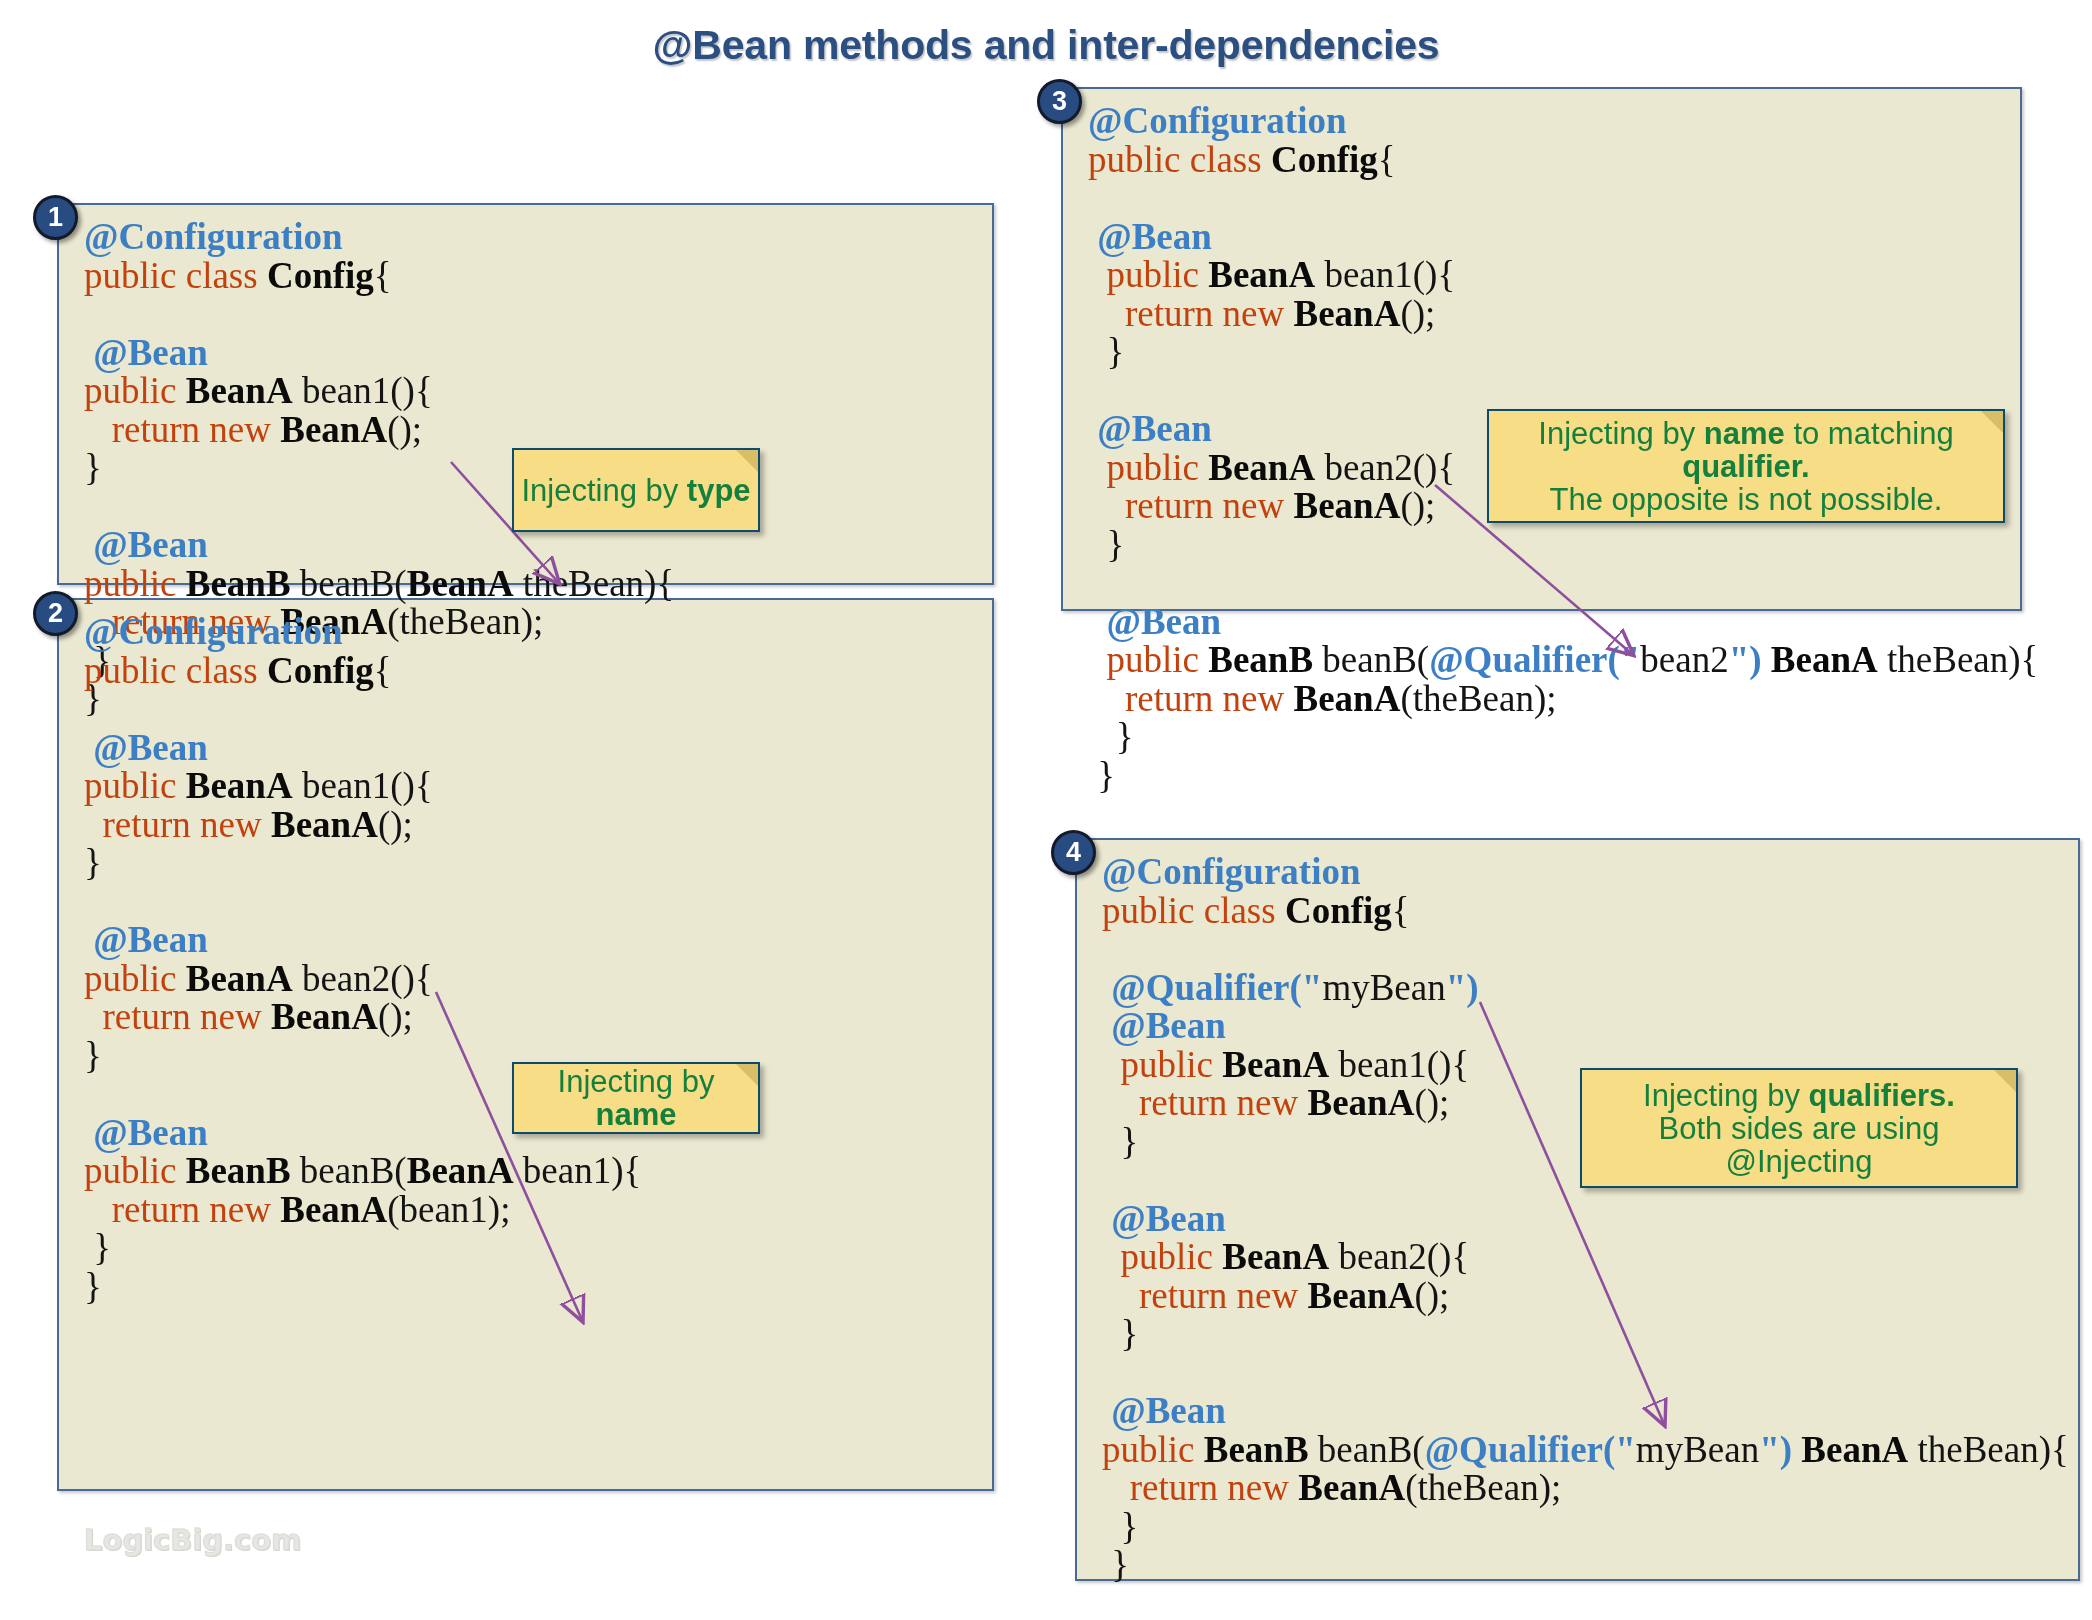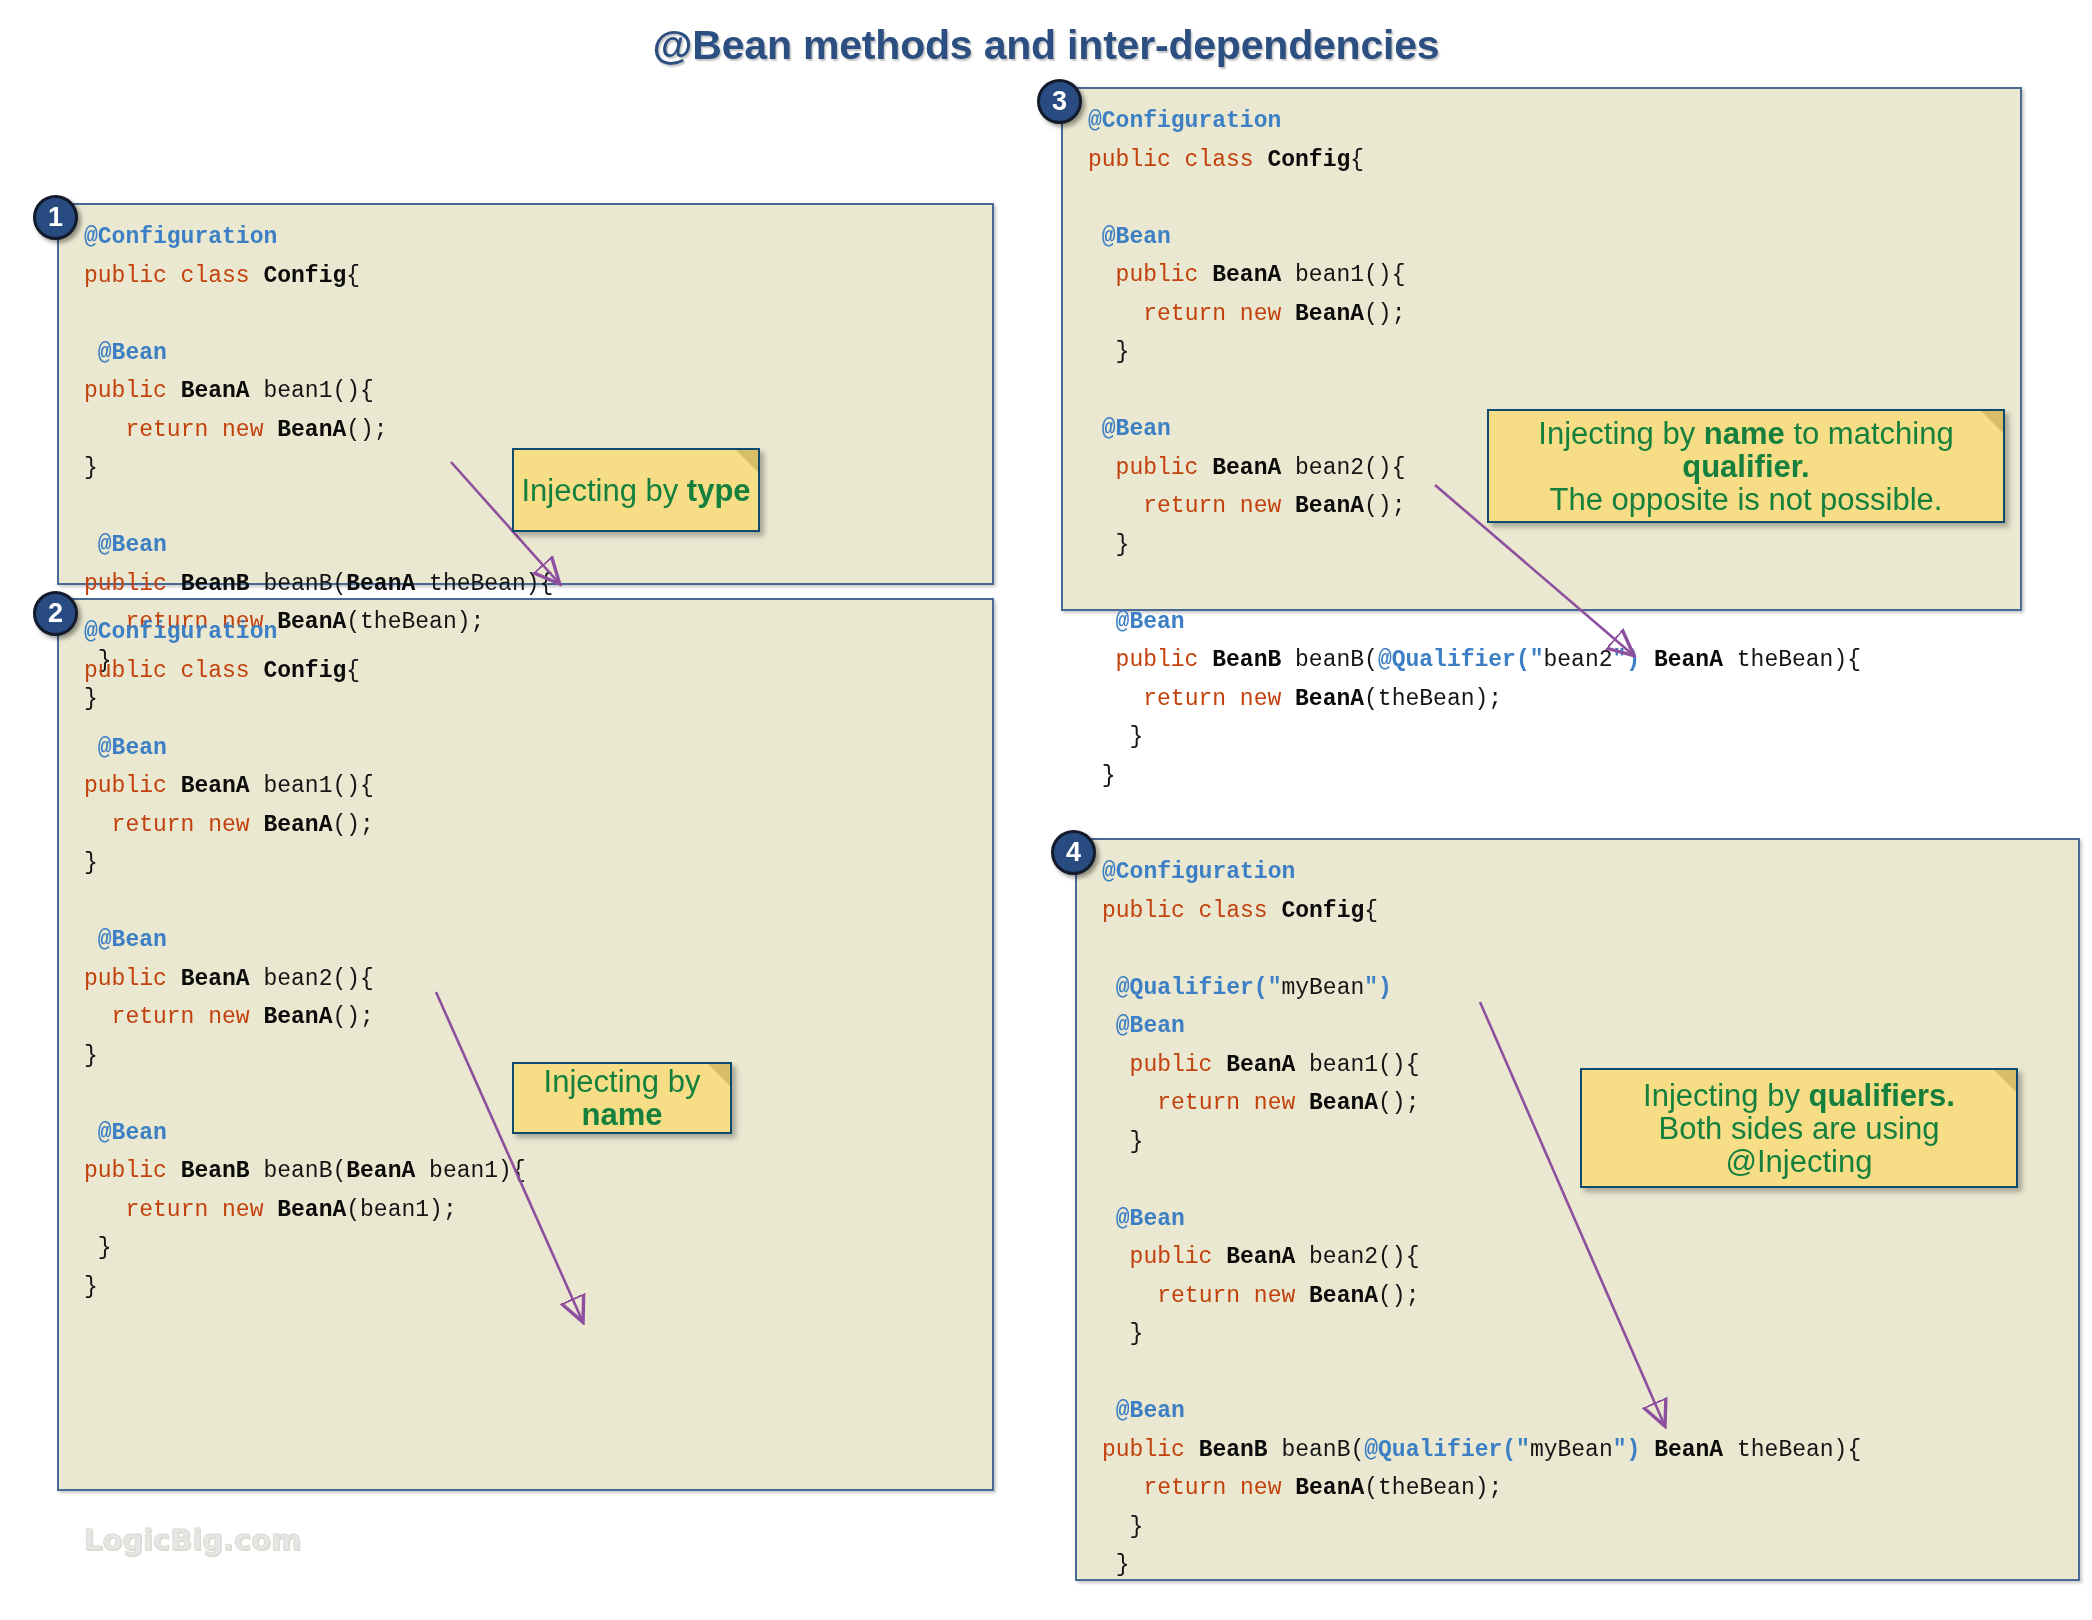--- a/index.html
+++ b/index.html
@@ -49,22 +49,22 @@
     z-index:14;
   }
   #badge1{left:33px;top:195px;}
   #badge2{left:33px;top:591px;}
   #badge3{left:1037px;top:79px;}
   #badge4{left:1051px;top:830px;}
 
   
   .code{
     position:absolute;
-    font-family:Liberation Mono, monospace;
-    font-size:23px;
+    font-family:Liberation Serif, serif;
+    font-size:37px;
     line-height:38.5px;
     color:#141414;
     white-space:pre;
     z-index:5;
   }
   .code .ln{display:block;height:38.5px;}
   .ann{color:#3c7fc4;font-weight:bold;}      
   .kw{color:#c2410c;}                         
   .ty{color:#0b0b0b;font-weight:bold;}        
   .pl{color:#141414;}                         
@@ -89,21 +89,21 @@
     z-index:20;
   }
   .note .fold{
     position:absolute;right:0;top:0;
     width:22px;height:22px;
     background:#d8be67;
     clip-path:polygon(0 0,100% 100%,100% 0);
   }
   .note b{font-weight:bold;}
   #note1{left:512px;top:448px;width:248px;height:84px;}
-  #note2{left:512px;top:1062px;width:220px;height:72px;}
+  #note2{left:512px;top:1062px;width:248px;height:72px;}
   #note3{left:1487px;top:409px;width:518px;height:114px;}
   #note4{left:1580px;top:1068px;width:438px;height:120px;}
 
   
   .arrowlayer{position:absolute;left:0;top:0;width:2092px;height:1620px;z-index:18;pointer-events:none;}
 
   
   .logo{
     position:absolute;left:84px;top:1523px;
     font-size:29px;font-weight:bold;

